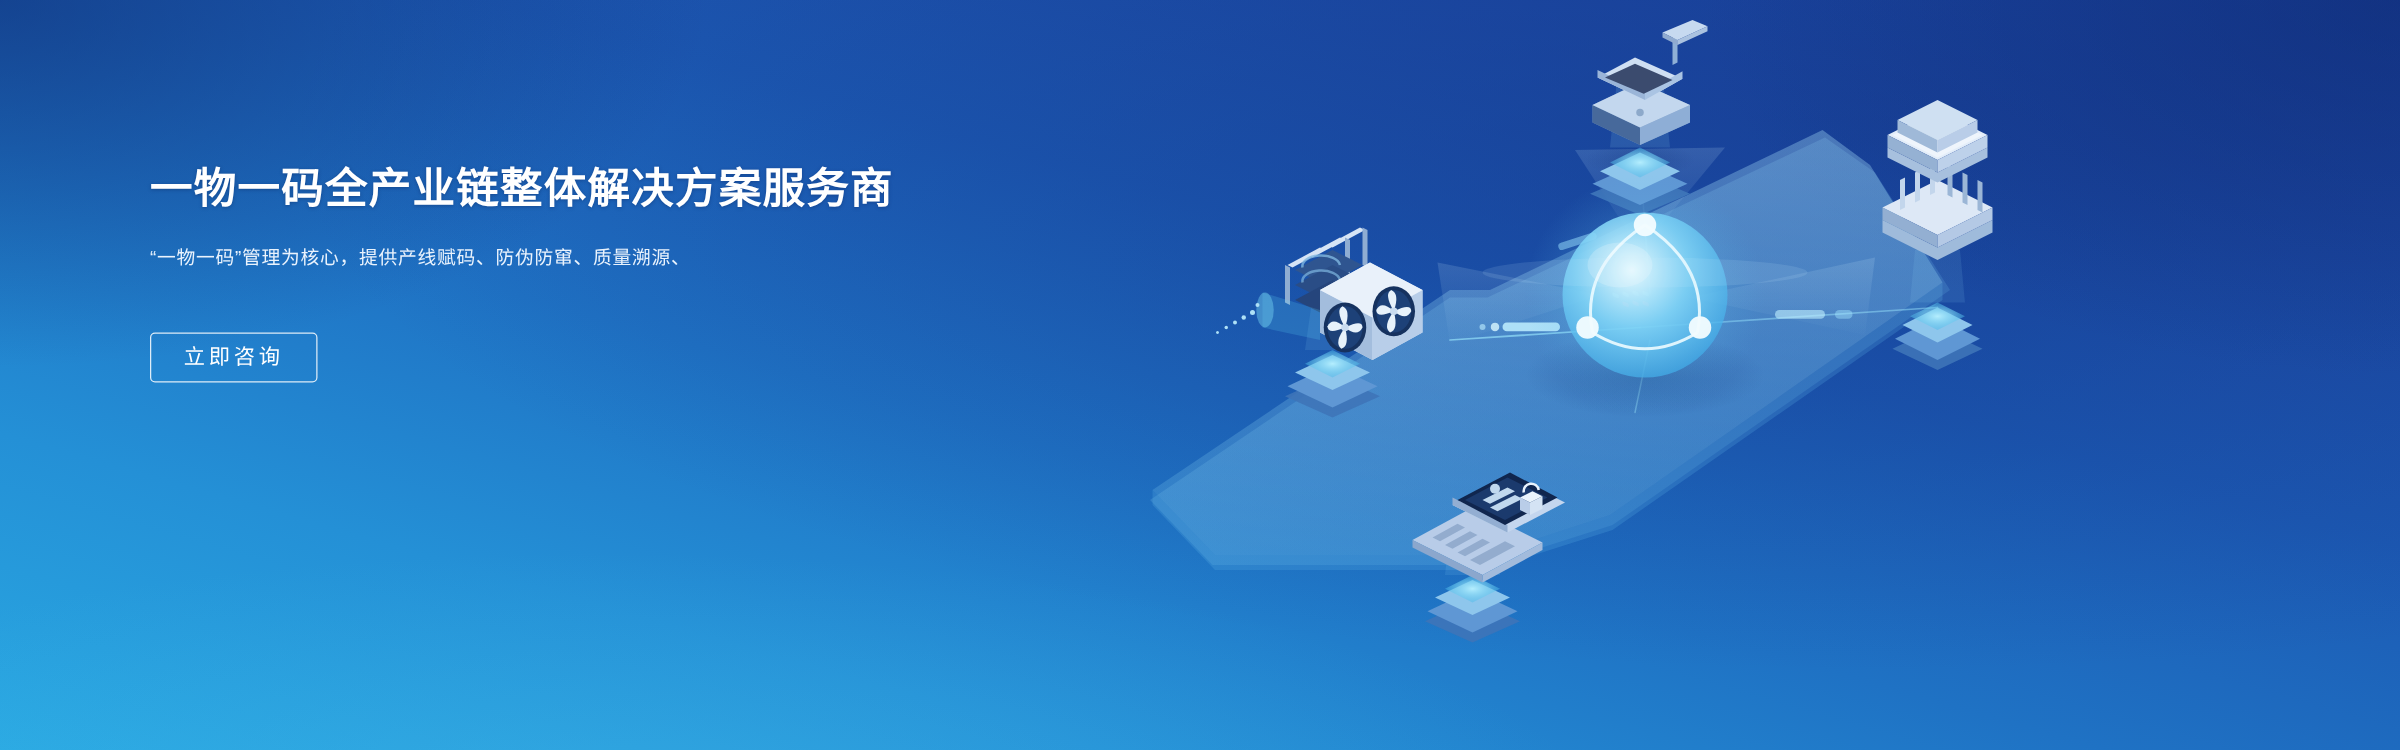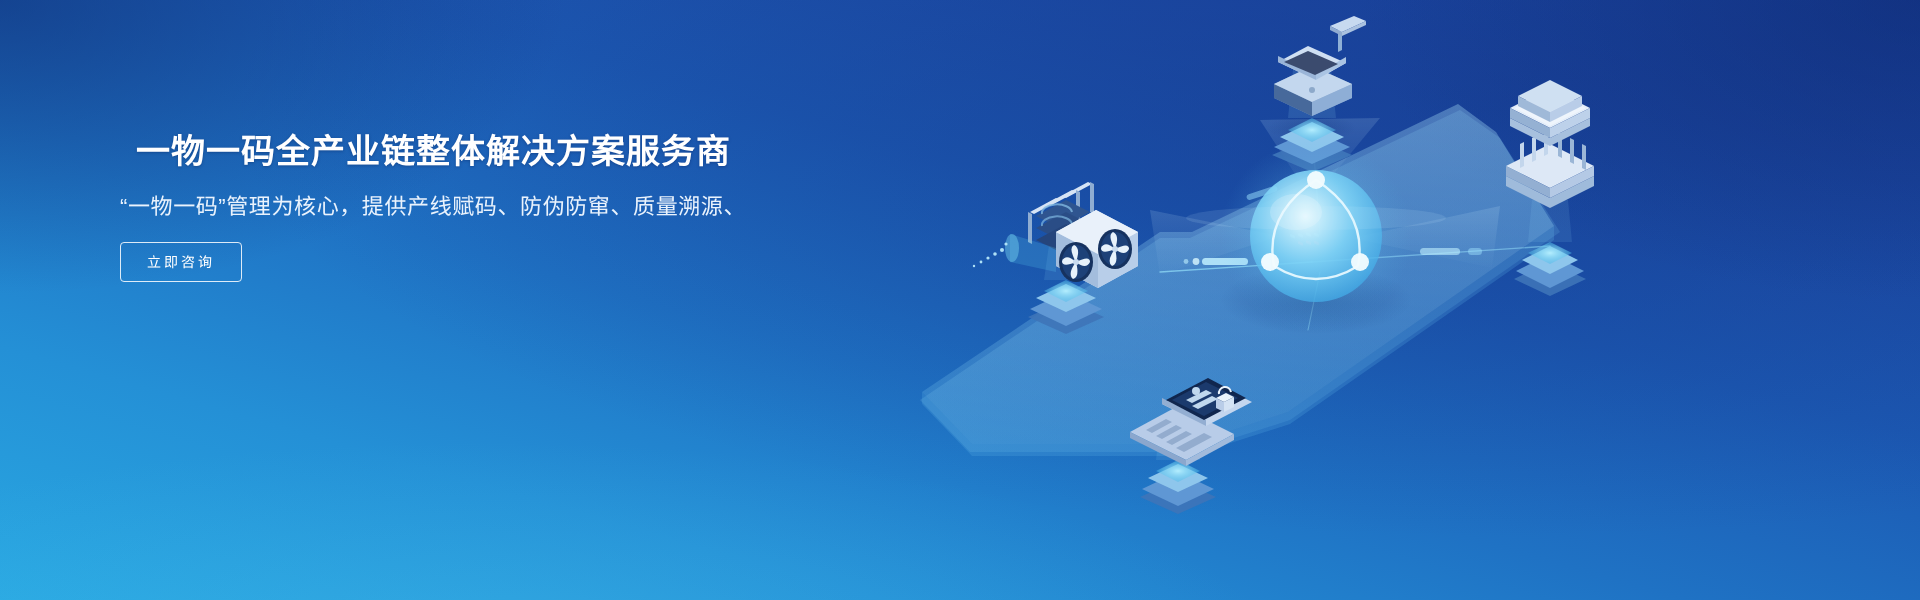--- a/index.html
+++ b/index.html
@@ -20,32 +20,32 @@
     background:radial-gradient(90% 100% at 0% 0%, rgba(13,40,110,0.55), rgba(13,40,110,0) 70%);}
   .vign-tr{position:absolute;right:0;top:0;width:1000px;height:430px;
     background:radial-gradient(80% 100% at 100% 0%, rgba(12,38,108,0.5), rgba(12,38,108,0) 70%);}
   .glow-bottom{position:absolute;left:0;bottom:-60px;width:100%;height:260px;
     background:radial-gradient(60% 120% at 25% 100%, rgba(70,190,235,0.35), rgba(70,190,235,0) 70%);}
 
   
   .copy{position:absolute;left:120px;top:128px;width:760px;}
   .headline{
     font-size:34px;font-weight:bold;color:#ffffff;letter-spacing:1px;
-    line-height:46px;margin:0 0 16px 16px;white-space:nowrap;
+    line-height:46px;margin:0 0 16px 0;white-space:nowrap;
     text-shadow:0 1px 3px rgba(8,30,80,0.35);
   }
   .sub-line{
-    font-size:22px;color:#eaf3fd;line-height:34px;letter-spacing:0.6px;
+    font-size:15px;color:#eaf3fd;line-height:34px;letter-spacing:0.6px;
     margin:0;white-space:nowrap;font-weight:normal;
   }
   .cta{
-    display:inline-block;margin-top:18px;
+    display:inline-block;margin-top:42px;
     padding:0 26px;height:40px;line-height:38px;
     border:1px solid rgba(255,255,255,0.85);border-radius:4px;
-    color:#ffffff;font-size:14px;letter-spacing:3px;
+    color:#ffffff;font-size:17px;letter-spacing:3px;
     background:transparent;cursor:pointer;
     font-family:"Liberation Sans","DejaVu Sans",sans-serif;
   }
 
   
   #art{position:absolute;left:860px;top:0;width:780px;height:600px;}
   #art svg{display:block;width:780px;height:600px;}
 </style>
 </head>
 <body>

